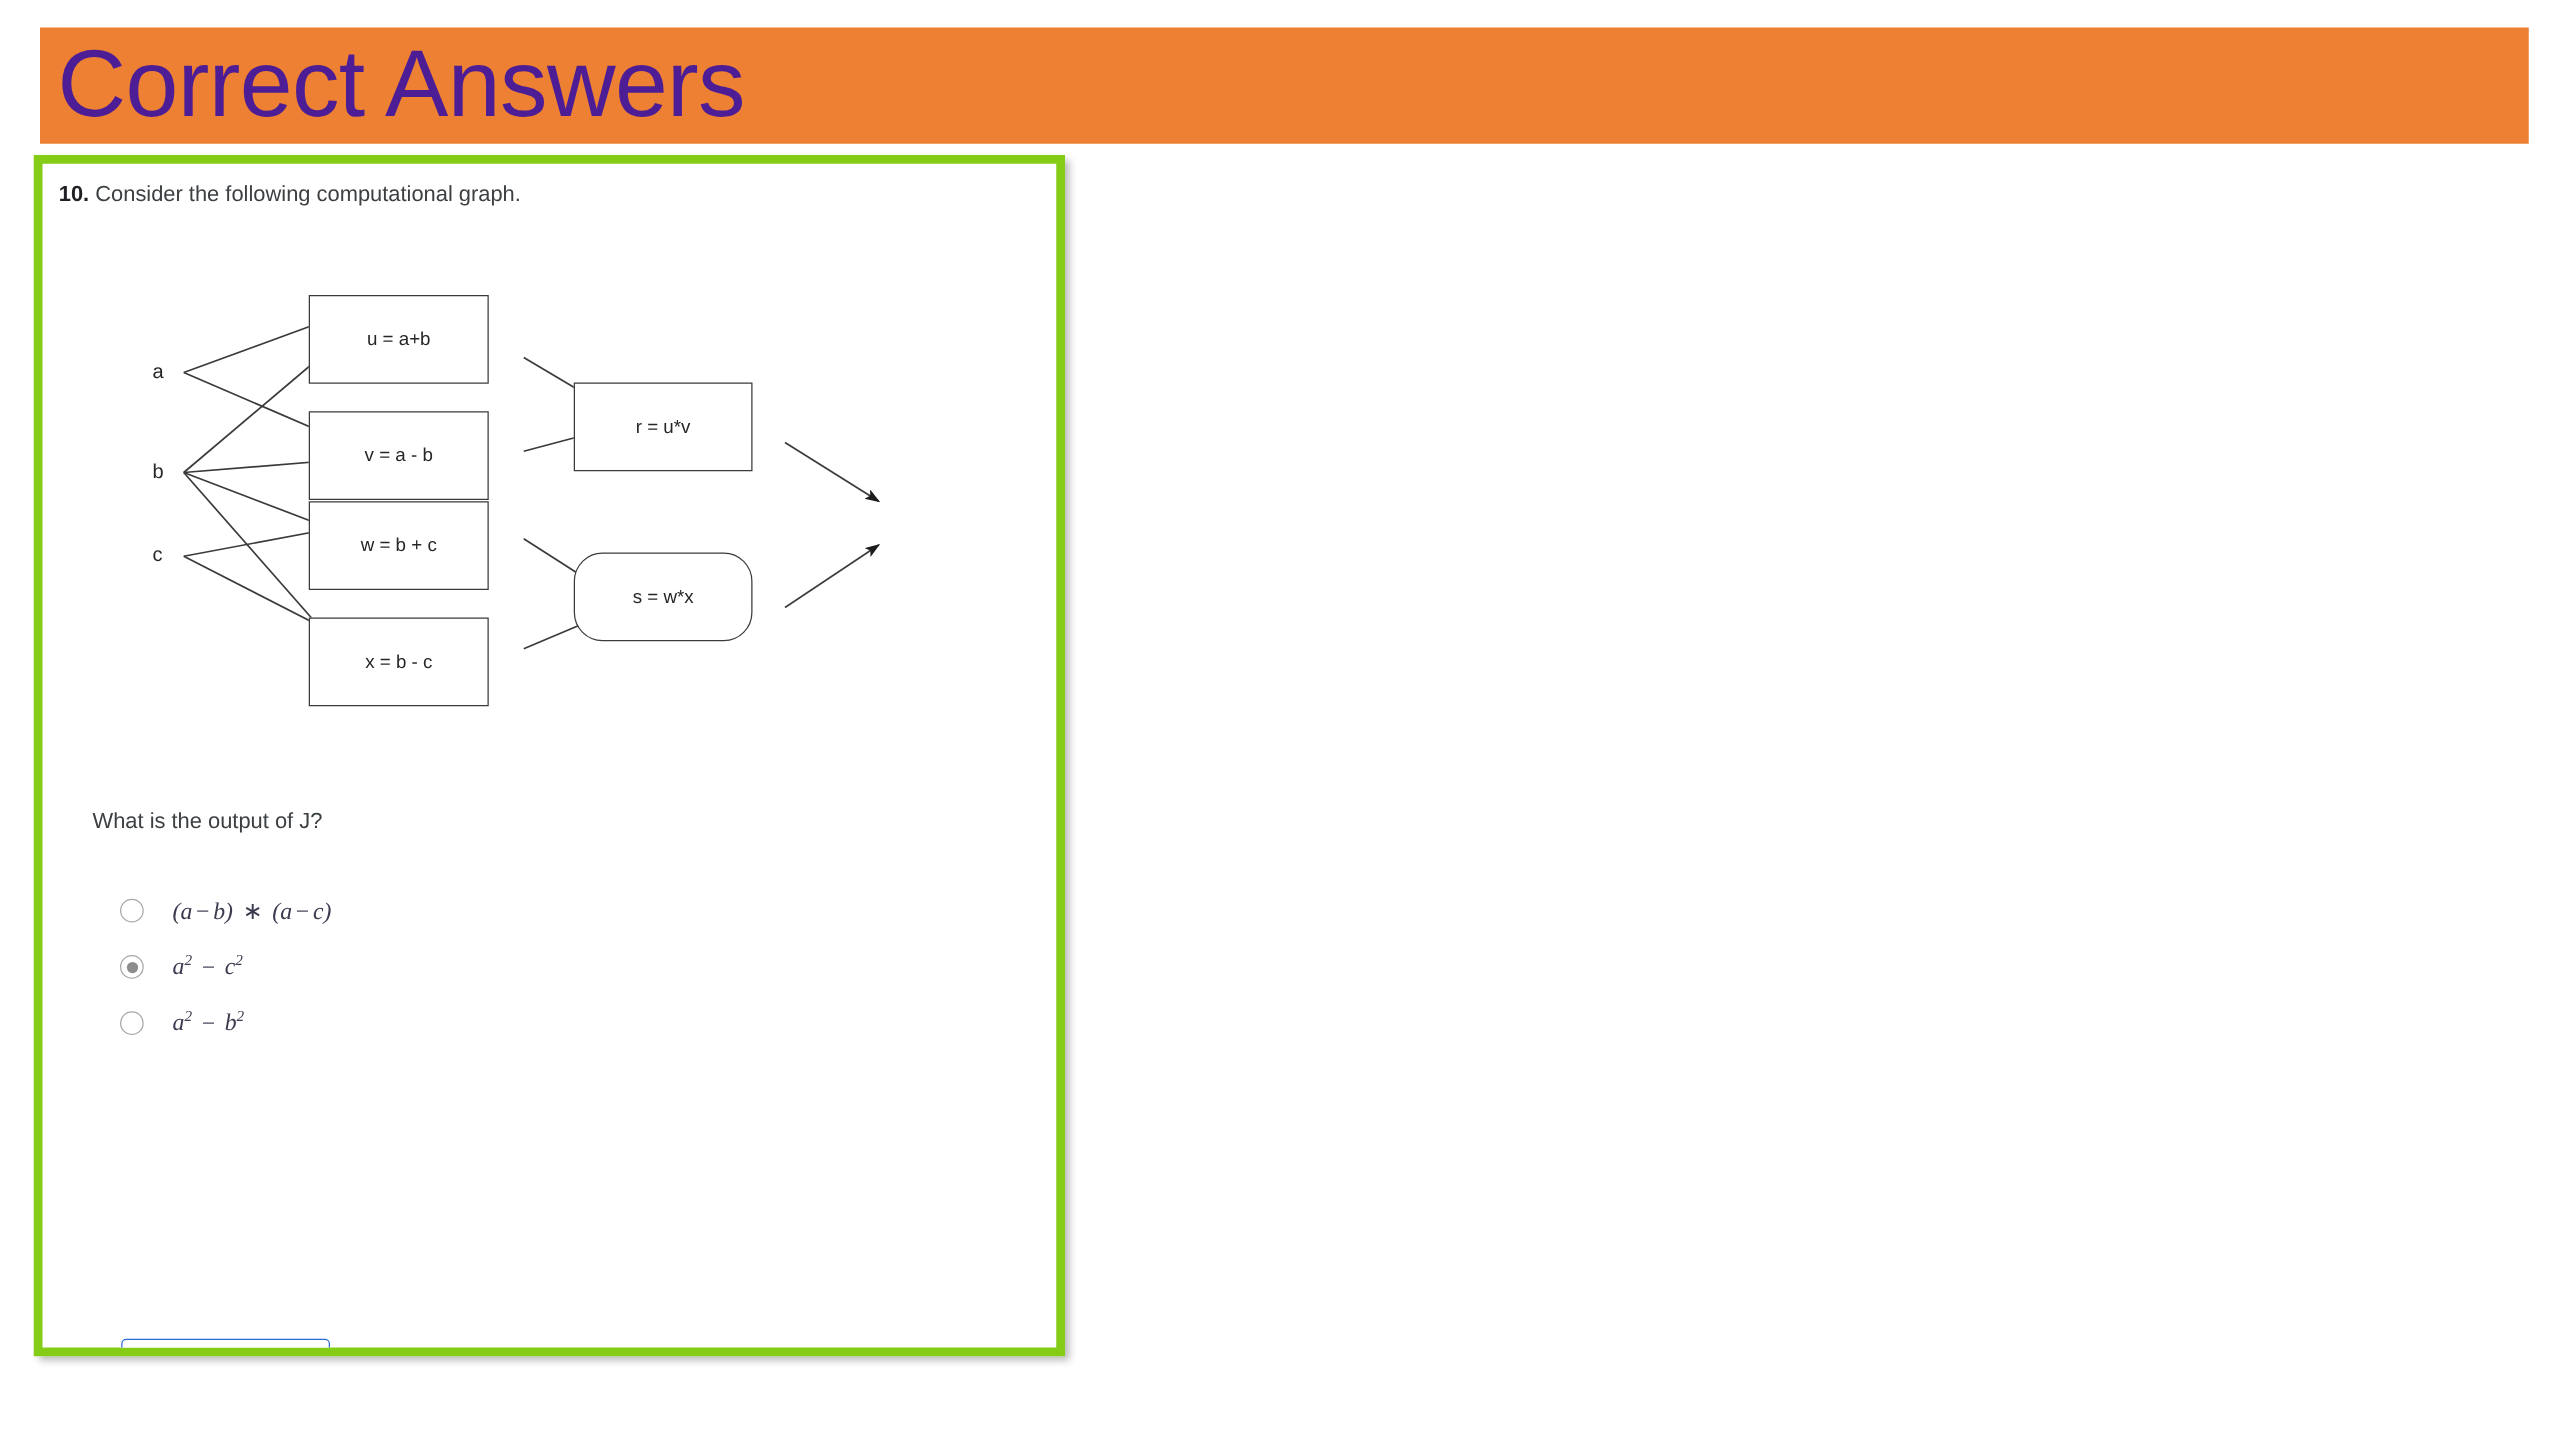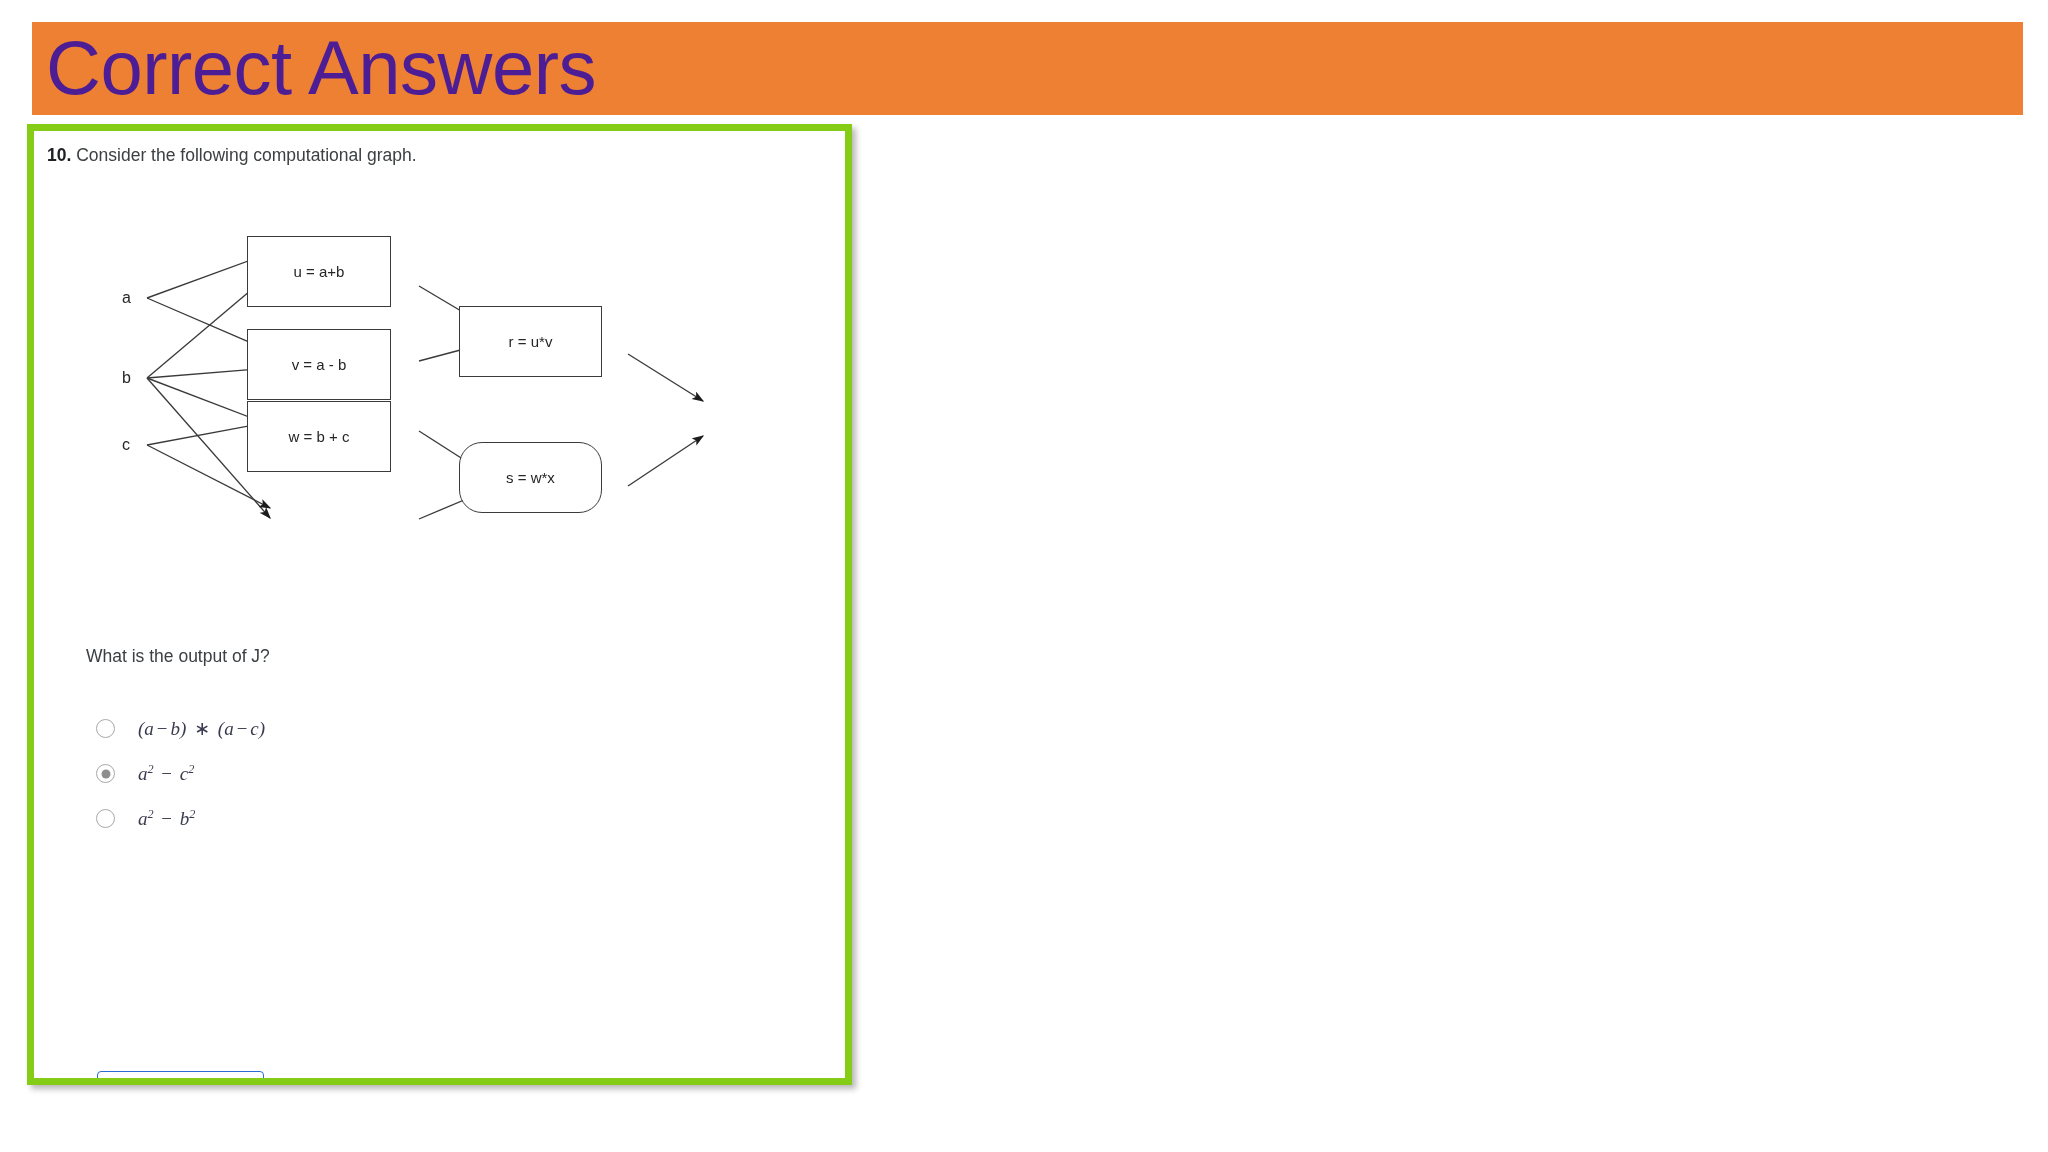--- a/index.html
+++ b/index.html
@@ -96,21 +96,21 @@
     position: absolute;
     left: 0;
     top: 0;
     width: 815px;
     height: 400px;
   }
 
   
   #prompt {
     position: absolute;
-    left: 52px;
+    left: 40px;
     top: 515px;
     font-size: 17.5px;
     color: #3c4043;
     white-space: nowrap;
     text-align: right;
   }
 
   
   #options {
     position: absolute;
@@ -233,20 +233,21 @@
       </g>
     </svg>
 
     <div class="var-label" style="left:88px; top:118px;">a</div>
     <div class="var-label" style="left:88px; top:198px;">b</div>
     <div class="var-label" style="left:88px; top:265px;">c</div>
 
     <div class="node-box" style="left:213px; top:42px;  width:144px; height:71px;">u = a+b</div>
     <div class="node-box" style="left:213px; top:135px; width:144px; height:71px;">v = a - b</div>
     <div class="node-box" style="left:213px; top:207px; width:144px; height:71px;">w = b + c</div>
+    <div class="node-box" style="left:213px; top:300px; width:144px; height:71px;">x = b - c</div>
     <div class="node-box" style="left:425px; top:112px; width:143px; height:71px;text-align:right;">r = u*v</div>
     <div class="node-box" style="left:425px; top:248px; width:143px; height:71px;border-radius:23px;">s = w*x</div>
   </div>
 
   <div id="prompt">What is the output of J?</div>
 
   <div id="options">
 
     <div class="option-row">
       <span class="radio"></span>

